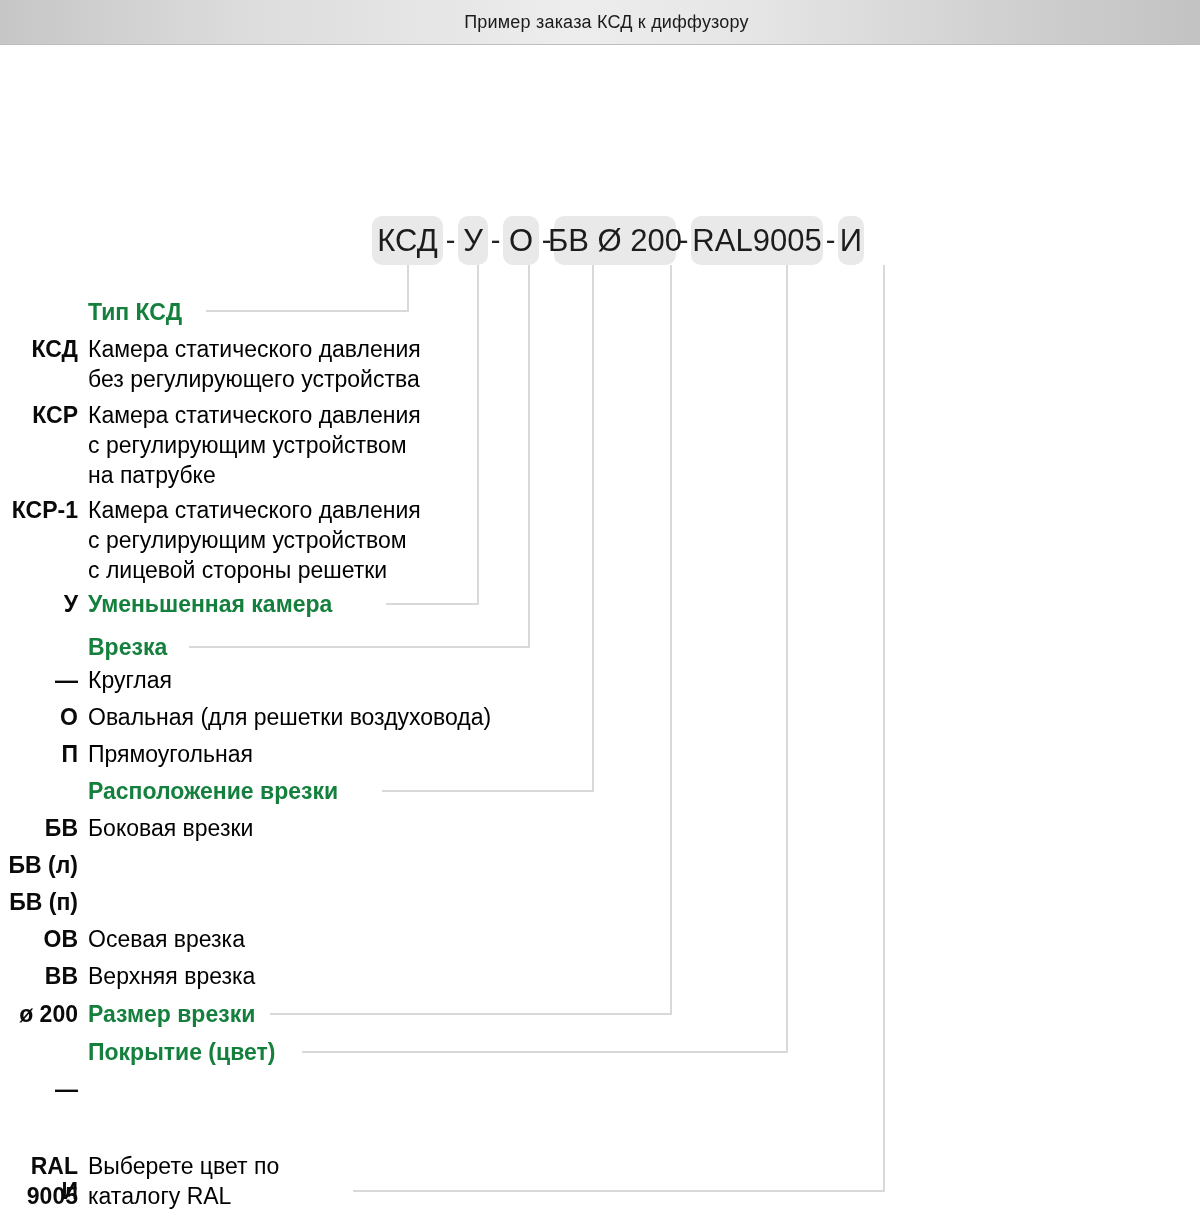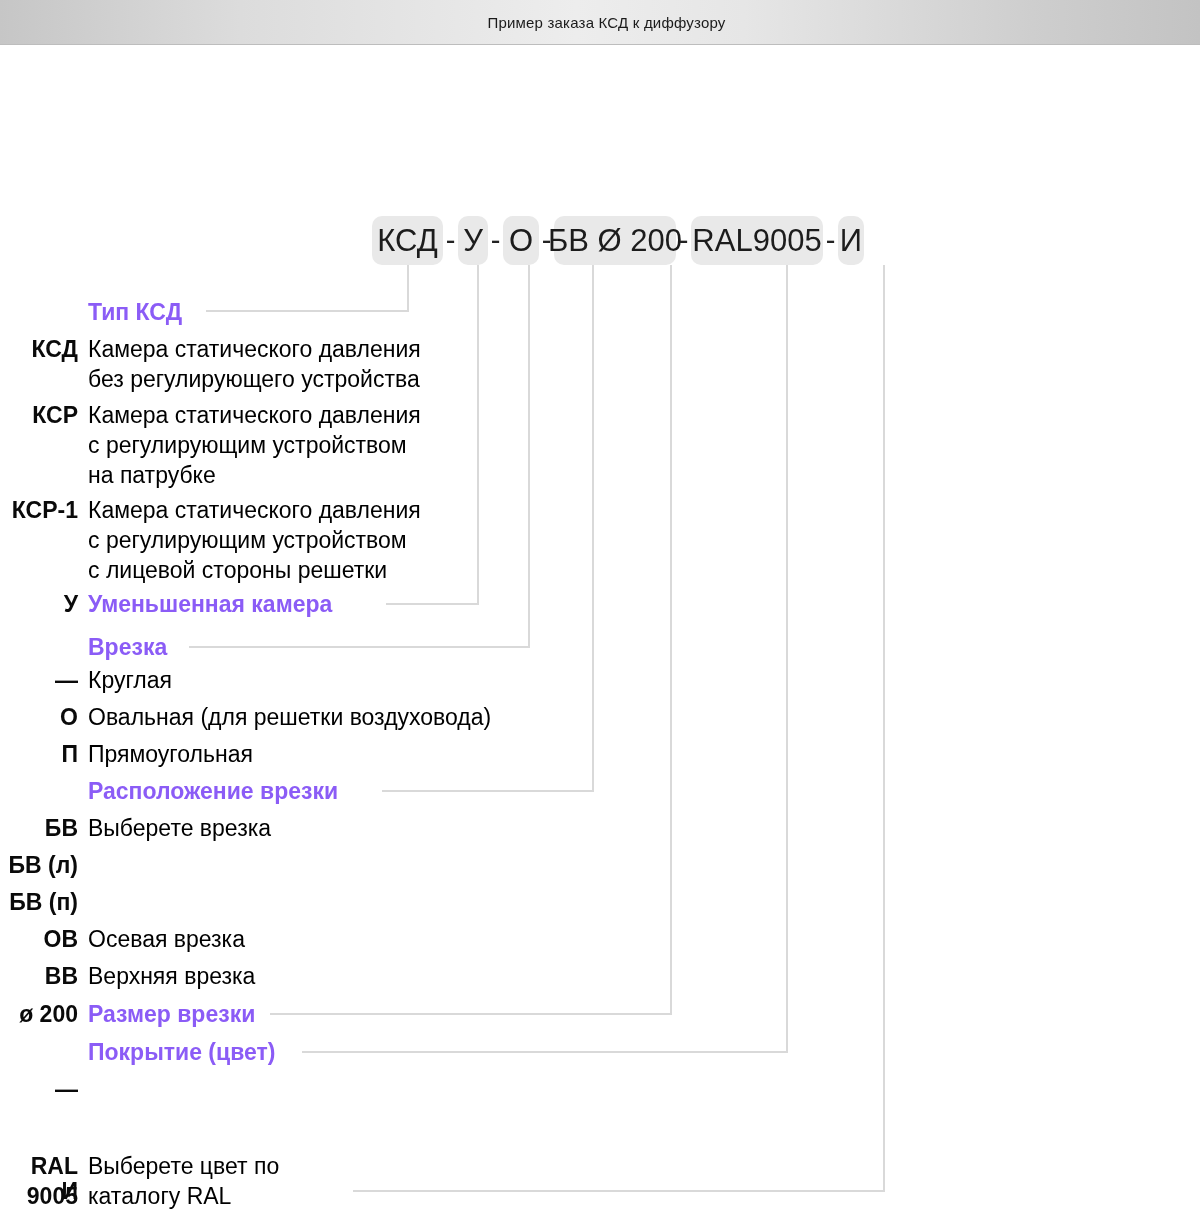--- a/index.html
+++ b/index.html
@@ -12,21 +12,21 @@
     background:#fff;
   }
   
   .header-bar{
     position:absolute;top:0;left:0;width:1200px;height:44px;
     background:linear-gradient(to right,#c6c6c6 0%,#dcdcdc 20%,#ededed 48%,#e6e6e6 62%,#cecece 86%,#c3c3c3 100%);
     border-bottom:1px solid #bdbdbd;
     display:flex;align-items:center;justify-content:center;
   }
   .header-title{
-    font-size:15px;color:#1b1b1b;letter-spacing:.2px;margin-left:13px;
+    font-size:18px;color:#1b1b1b;letter-spacing:.2px;margin-left:13px;
   }
   
   .intro{
     position:absolute;top:84px;left:2px;width:1192px;
     font-size:23.5px;line-height:38px;color:#000;
     white-space:pre-line;
   }
   
   .code-row{
     position:absolute;top:216px;left:372px;height:49px;
@@ -48,21 +48,21 @@
   
   .lrow{
     position:absolute;left:0;display:flex;align-items:flex-start;
     font-size:23px;line-height:30px;color:#000;
   }
   .lkey{
     flex:0 0 78px;width:78px;text-align:right;font-weight:700;
     white-space:pre-line;color:#0a0a0a;
   }
   .ltext{margin-left:10px;white-space:pre-line;max-width:620px;}
-  .ltext.bold{font-weight:700;color:#8b5cf6;}
+  .ltext.bold{font-weight:700;color:#15803d;}
 </style>
 </head>
 <body>
 
 <div class="page">
 
   <div class="header-bar">
     <div class="header-title">Пример заказа КСД к диффузору</div>
   </div>
 
@@ -137,21 +137,21 @@
   <div class="lrow" style="top:739px">
     <span class="lkey">П</span>
     <span class="ltext">Прямоугольная</span>
   </div>
   <div class="lrow" style="top:776px">
     <span class="lkey"></span>
     <span class="ltext bold">Расположение врезки</span>
   </div>
   <div class="lrow" style="top:813px">
     <span class="lkey">БВ</span>
-    <span class="ltext">Выберете врезка</span>
+    <span class="ltext">Боковая врезки</span>
   </div>
   <div class="lrow" style="top:850px">
     <span class="lkey">БВ (л)</span>
   </div>
   <div class="lrow" style="top:887px">
     <span class="lkey">БВ (п)</span>
   </div>
   <div class="lrow" style="top:924px">
     <span class="lkey">ОВ</span>
     <span class="ltext">Осевая врезка</span>

